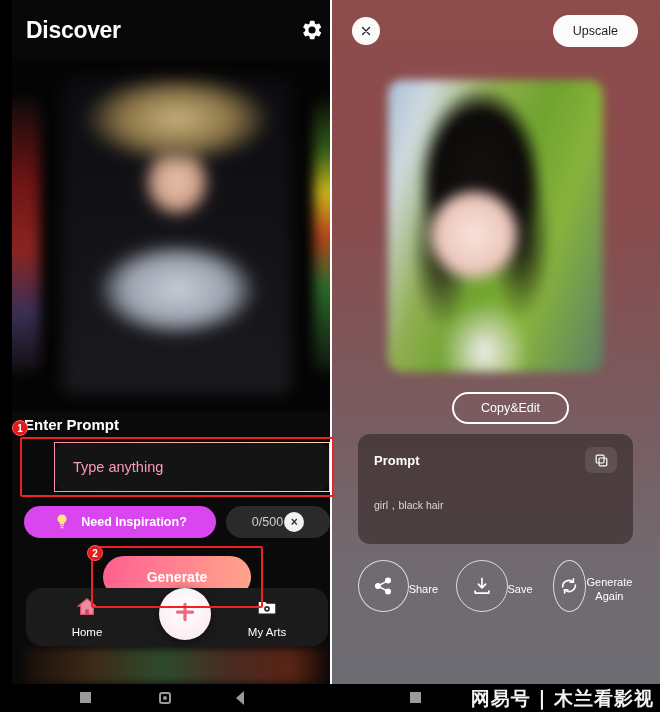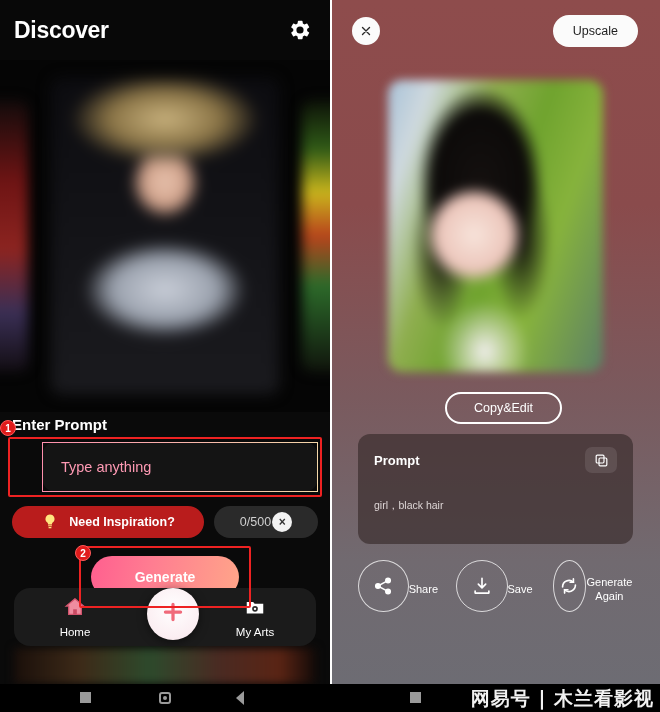--- a/index.html
+++ b/index.html
@@ -6,21 +6,21 @@
   html, body {
     width: 660px; height: 712px;
     background: #000;
     font-family: "Liberation Sans", sans-serif;
     overflow: hidden;
   }
   .screen { position: relative; width: 660px; height: 712px; background:#000; }
 
   
   .panel-left {
-    position: absolute; left: 0; top: 0; width: 346px; height: 684px;
+    position: absolute; left: 12px; top: 0; width: 346px; height: 684px;
     background: #0a0a0a; overflow: hidden;
   }
   .lp-header {
     position: absolute; left: 0; top: 0; width: 330px; height: 60px;
     display: flex; align-items: center; padding: 0 14px;
     background: #080808;
   }
   .lp-title {
     color: #fff; font-size: 23px; font-weight: bold; letter-spacing: -0.3px;
     flex: 1;
@@ -89,21 +89,21 @@
   .prompt-input {
     height: 50px; border-radius: 14px; background: #141414;
     border: 1.5px solid; border-image: linear-gradient(100deg,#ff8fae,#f4d9a8) 1;
     border-color: #f0a4ae;
     display: flex; align-items: center; padding: 0 18px; margin-left: 30px;
   }
   .ph { color: #ff9ab4; font-size: 14.5px; }
 
   .row-tools { display: flex; align-items: center; margin: 14px 12px 0 12px; gap: 10px; }
   .insp-pill {
-    flex: 1; height: 32px; border-radius: 16px; background: #b91c1c;
+    flex: 1; height: 32px; border-radius: 16px; background: #d946ef;
     display: flex; align-items: center; justify-content: center; gap: 10px;
     color: #fff; font-size: 12.5px; font-weight: bold;
   }
   .bulb { width: 18px; height: 18px; }
   .counter-pill {
     width: 104px; height: 32px; border-radius: 16px; background: #2a2a2a;
     display: flex; align-items: center; justify-content: center; gap: 1px;
     color: #cfcfcf; font-size: 12.5px;
   }
   .x-circ {
@@ -175,21 +175,21 @@
       radial-gradient(ellipse 9% 5% at 33% 60%, #ef9d9d 0%, rgba(0,0,0,0) 80%),
       radial-gradient(ellipse 9% 5% at 48% 60%, #ef9d9d 0%, rgba(0,0,0,0) 80%),
       radial-gradient(ellipse 36% 40% at 43% 35%, #14100f 0%, #0c0a09 60%, rgba(0,0,0,0) 82%),
       radial-gradient(ellipse 18% 34% at 62% 55%, #100d0c 0%, rgba(0,0,0,0) 80%),
       radial-gradient(ellipse 18% 34% at 25% 58%, #100d0c 0%, rgba(0,0,0,0) 80%),
       radial-gradient(ellipse 26% 22% at 45% 93%, #f0eeec 0%, rgba(0,0,0,0) 80%),
       linear-gradient(110deg,#a8c2d8 0%,#cfd9de 14%,#8fae4f 34%,#6fa32e 52%,#87b33c 70%,#5c7f66 100%);
   }
 
   .copyedit-btn {
-    position: absolute; left: 115px; top: 392px; width: 117px; height: 32px;
+    position: absolute; left: 122px; top: 392px; width: 117px; height: 32px;
     border: 2px solid #ffffff; border-radius: 16px;
     display:flex; align-items:center; justify-content:center;
     color: #fff; font-size: 12.5px;
   }
   .prompt-card {
     position: absolute; left: 28px; top: 434px; width: 275px; height: 110px;
     background: rgba(58,44,44,0.68); border-radius: 12px; padding: 13px 16px;
   }
   .pc-head { display:flex; align-items:center; justify-content:space-between; }
   .pc-title { color:#fff; font-size: 13px; font-weight: bold; }

